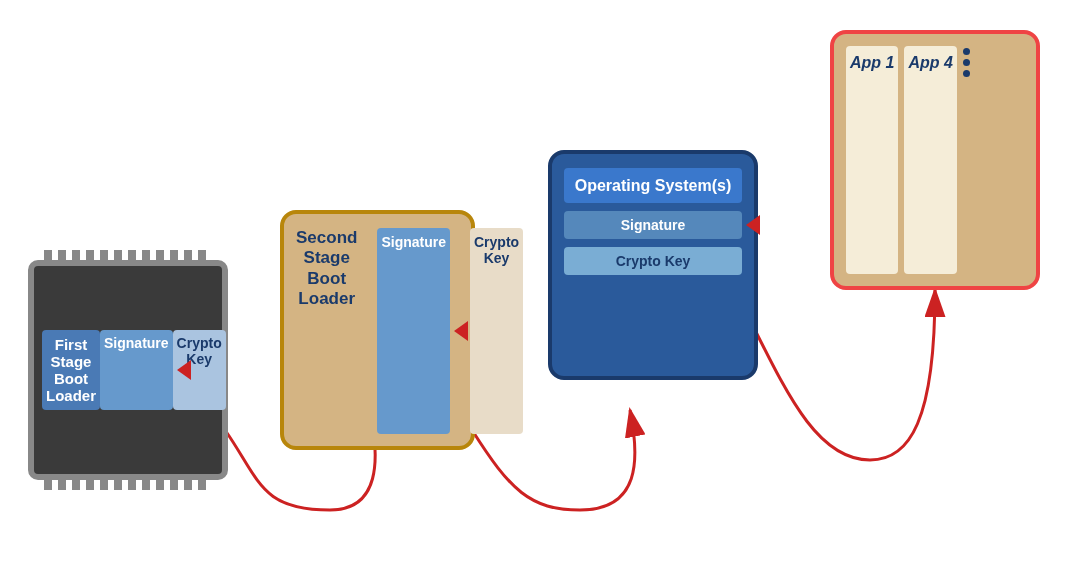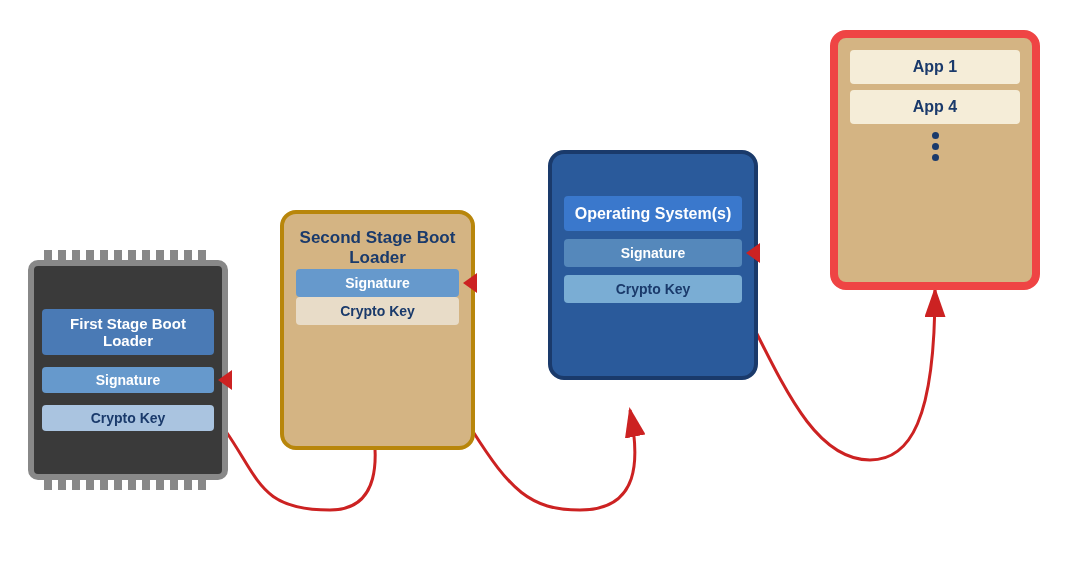--- a/index.html
+++ b/index.html
@@ -57,22 +57,21 @@
         #888 0px, #888 8px,
         transparent 8px, transparent 14px
       );
     }
     .chip-block::before { top: -16px; }
     .chip-block::after { bottom: -16px; }
 
     .chip-inner {
       width: 100%;
       display: flex;
-      flex-direction: column;
-      gap: 12px;
+      gap: 0;
     }
 
     .chip-title {
       background: #4a7ab5;
       color: white;
       font-weight: bold;
       font-size: 15px;
       text-align: center;
       padding: 6px 4px;
       border-radius: 4px;
@@ -103,23 +102,23 @@
     .ssbl-block {
       position: absolute;
       left: 280px;
       top: 210px;
       width: 195px;
       height: 240px;
       background: #d4b483;
       border: 4px solid #b8860b;
       border-radius: 16px;
       display: flex;
-      flex-direction: column;
+      flex-direction: row;
       padding: 14px 12px 12px 12px;
-      gap: 0;
+      gap: 20px;
       z-index: 2;
     }
 
     .ssbl-title {
       color: #1a3a6b;
       font-weight: bold;
       font-size: 17px;
       text-align: center;
       line-height: 1.2;
     }
@@ -164,21 +163,20 @@
 
     .os-title {
       background: #3a78cc;
       color: white;
       font-weight: bold;
       font-size: 16px;
       text-align: center;
       padding: 8px 4px;
       border-radius: 4px;
       line-height: 1.2;
-      margin-top: 28px;
     }
 
     .os-sig {
       background: #5588bb;
       color: white;
       font-weight: bold;
       font-size: 14px;
       text-align: center;
       padding: 6px 4px;
       border-radius: 4px;
@@ -196,27 +194,28 @@
     }
 
     
     .apps-block {
       position: absolute;
       left: 830px;
       top: 30px;
       width: 210px;
       height: 260px;
       background: #d4b483;
-      border: 8px solid #ef4444;
+      border: 4px solid #ef4444;
       border-radius: 16px;
       display: flex;
-      flex-direction: column;
+      flex-direction: row;
       padding: 12px 12px;
       gap: 6px;
       z-index: 2;
+      font-style: italic;
     }
 
     .app-item {
       background: #f5edd8;
       color: #1a3a6b;
       font-weight: bold;
       font-size: 16px;
       text-align: center;
       padding: 8px 4px;
       border-radius: 4px;

